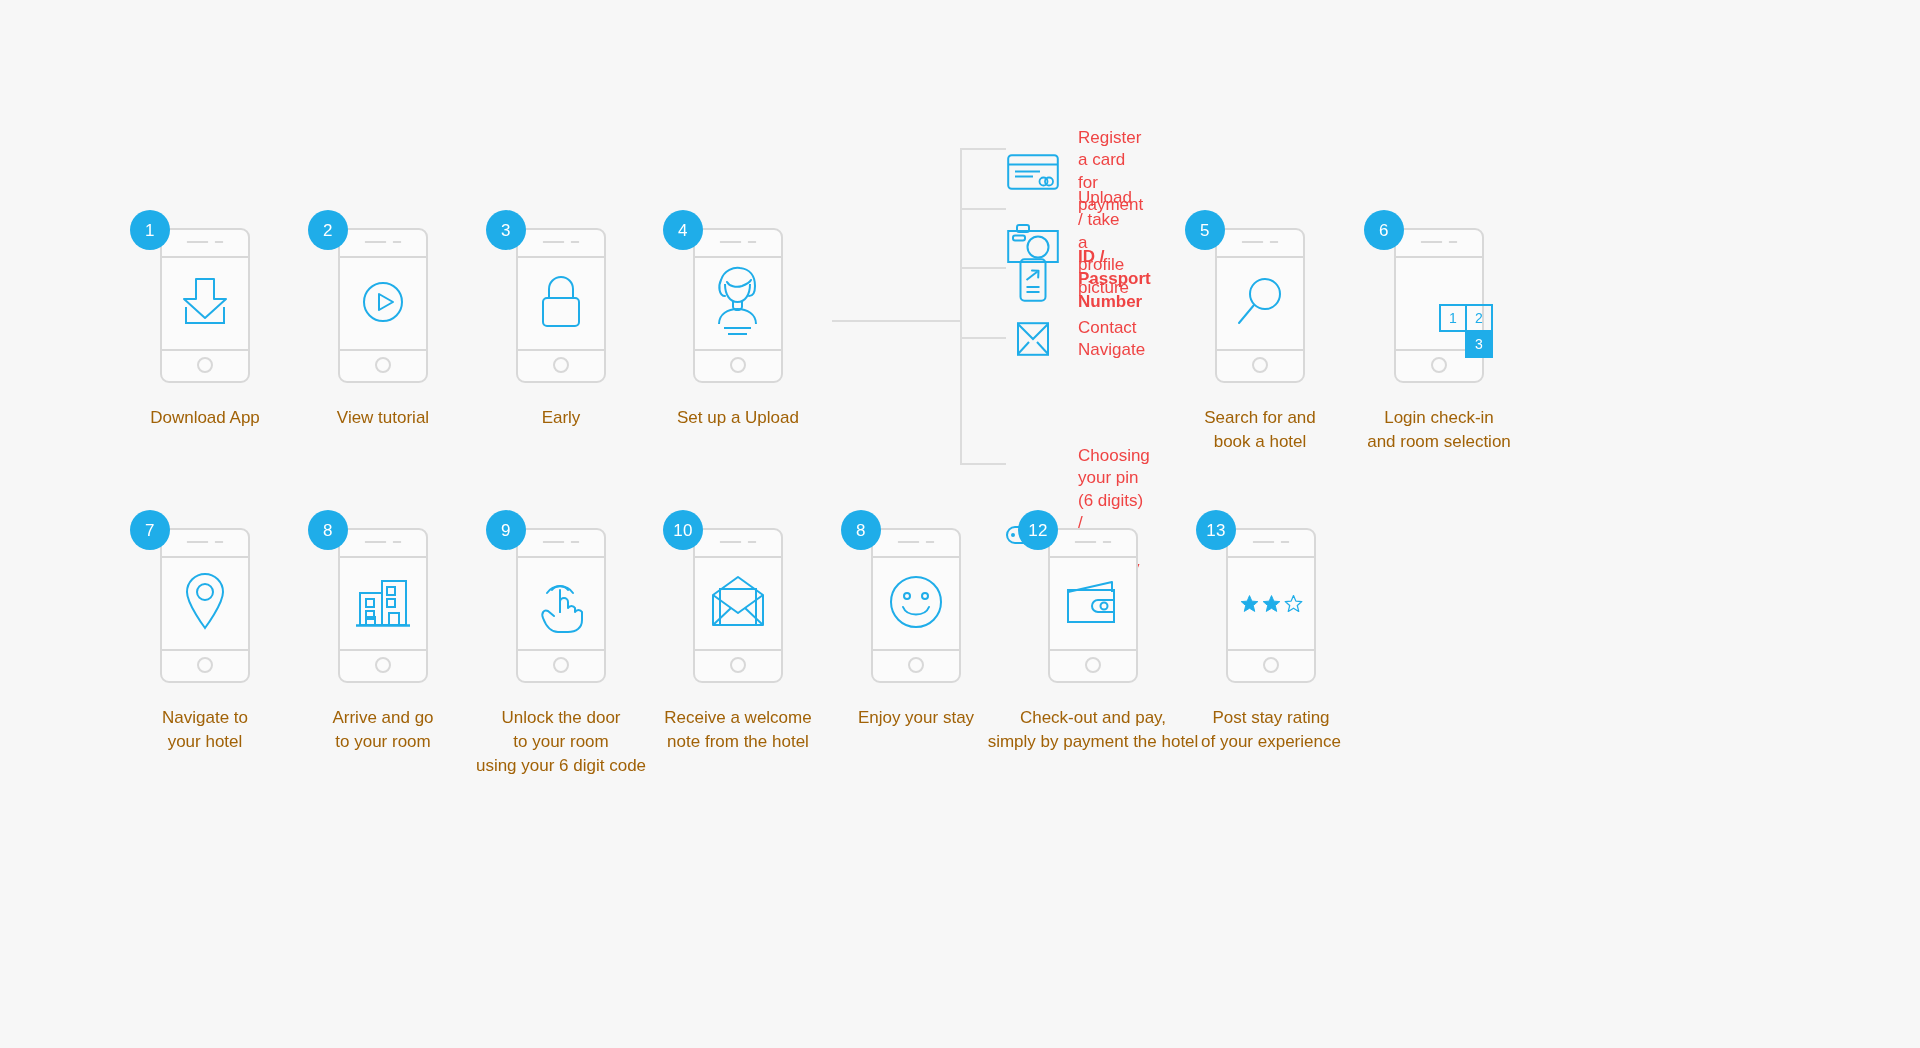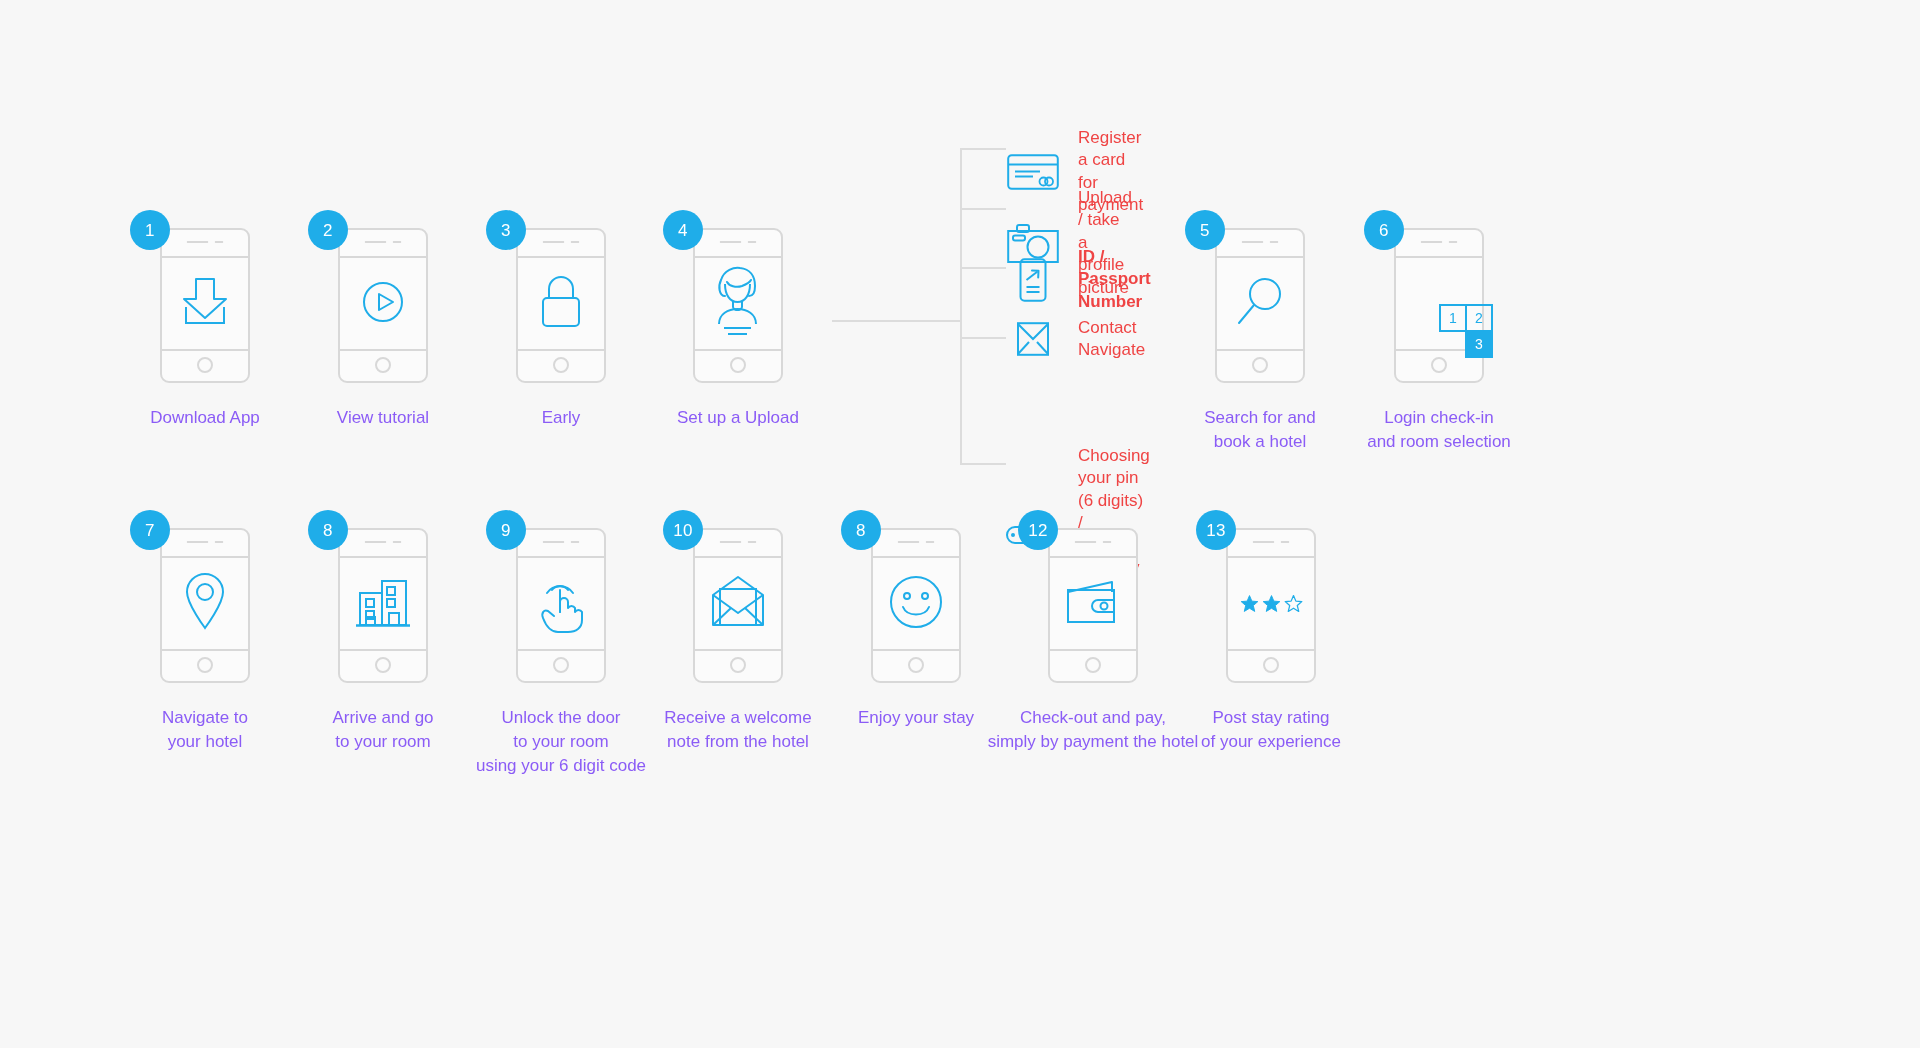--- a/index.html
+++ b/index.html
@@ -44,21 +44,21 @@
   .home {
     position: absolute; bottom: 8px; left: 50%; transform: translateX(-50%);
     width: 16px; height: 16px; border: 2px solid #d8d8d8; border-radius: 50%;
   }
   .screen {
     position: absolute; left: 0; right: 0; top: 28px; bottom: 32px;
     display: flex; align-items: center; justify-content: center;
   }
   .caption {
     position: absolute; top: 196px; left: -40px; width: 230px;
-    text-align: center; color: #8b5cf6;
+    text-align: center; color: #a16207;
     font-size: 17px; line-height: 1.42; white-space: pre-line;
   }
 
   
   .branch-wrap { position: absolute; left: 930px; top: 140px; }
   .branch-line { position: absolute; background: #dcdcdc; }
   .branch-row {
     position: absolute; display: flex; align-items: center; gap: 18px;
   }
   .branch-icon {

